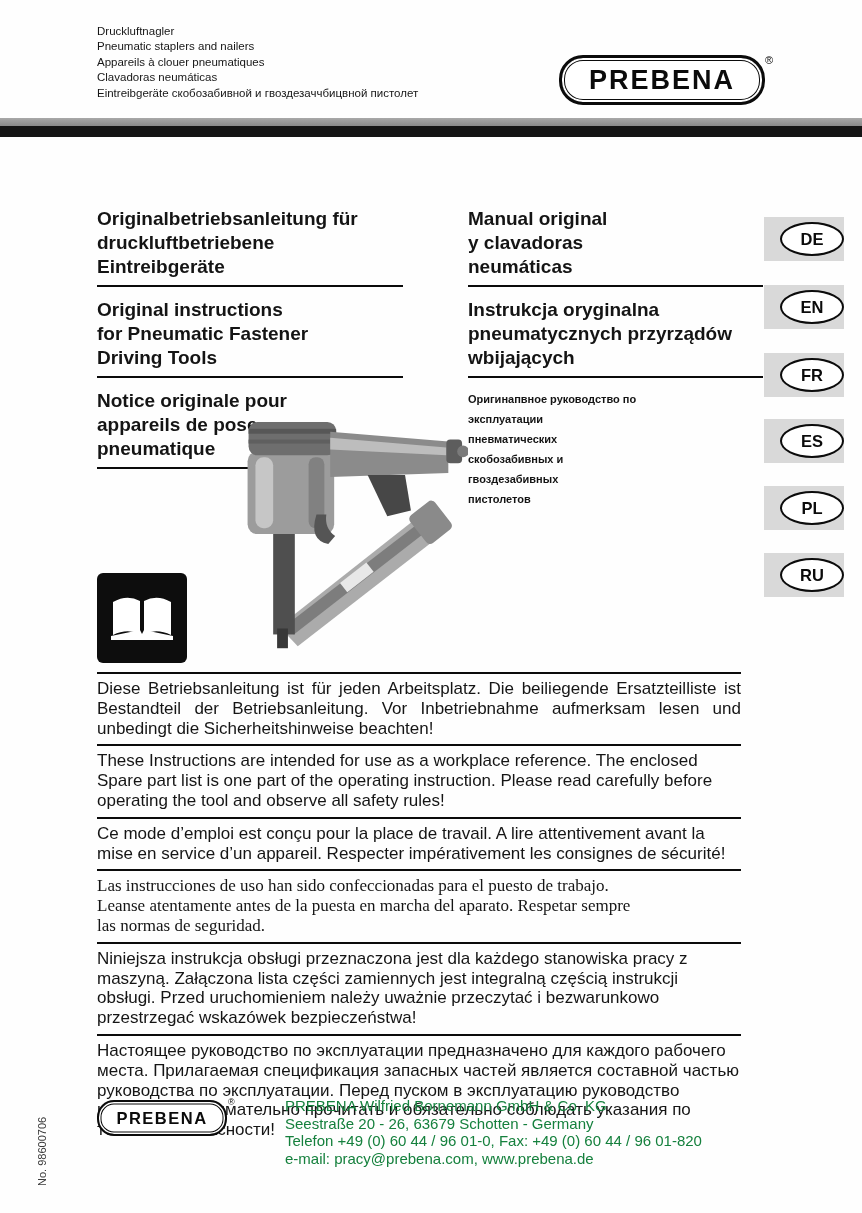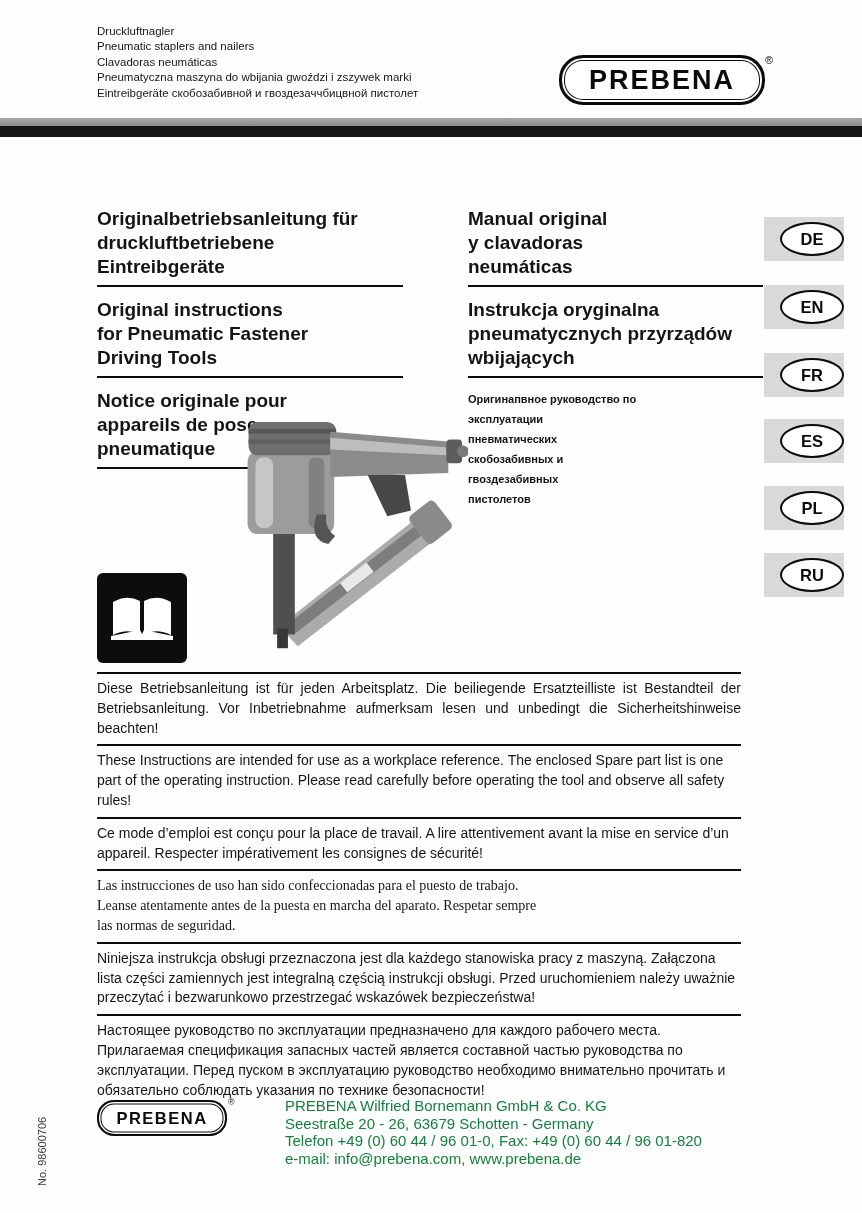--- a/index.html
+++ b/index.html
@@ -28,21 +28,21 @@
     padding-bottom:6px;border-bottom:2px solid #0b0b0b;margin-bottom:11px;color:#141414;}
   .title-block.no-rule{border-bottom:none;}
   .title-block.ru{font-size:11px;line-height:20px;}
   
   .tool-photo{position:absolute;left:222px;top:415px;width:246px;height:248px;}
   
   .book-box{position:absolute;left:97px;top:573px;width:90px;height:90px;background:#0d0d0d;border-radius:6px;
     display:flex;align-items:center;justify-content:center;}
   
   .notices{position:absolute;left:97px;top:672px;width:644px;}
-  .notice{border-top:2px solid #0b0b0b;padding:5px 0 6px;font-size:14px;line-height:19.8px;color:#151515;}
+  .notice{border-top:2px solid #0b0b0b;padding:5px 0 6px;font-size:17px;line-height:19.8px;color:#151515;}
   .notice.justify{text-align:justify;}
   .notice.preline{white-space:pre-line;font-family:Liberation Serif, serif;}
   
   .logo-bottom{position:absolute;left:97px;top:1100px;width:126px;height:32px;
     border:2.5px solid #0b0b0b;border-radius:17px;display:flex;align-items:center;justify-content:center;
     box-shadow:inset 0 0 0 1.5px #fff, inset 0 0 0 2.5px #0b0b0b;background:#fff;}
   .logo-bottom .logo-text{font-weight:700;font-size:16.5px;letter-spacing:1.5px;color:#0b0b0b;}
   .logo-reg-bottom{position:absolute;left:228px;top:1097px;font-size:9px;color:#0b0b0b;}
   .company{position:absolute;left:285px;top:1097px;font-size:15px;line-height:17.6px;color:#15803d;}
   
@@ -50,22 +50,22 @@
     font-size:11px;color:#3a3a3a;white-space:nowrap;}
 </style>
 </head>
 <body>
 
 <div class="page">
 
   <div class="product-lines">
     <div>Druckluftnagler</div>
     <div>Pneumatic staplers and nailers</div>
+    <div>Appareils à clouer pneumatiques</div>
     <div>Clavadoras neumáticas</div>
-    <div>Pneumatyczna maszyna do wbijania gwoździ i zszywek marki</div>
     <div>Eintreibgeräte скобозабивной и гвоздезаччбицвной пистолет</div>
   </div>
 
   <div class="logo-top">
     <span class="logo-text">PREBENA</span>
   </div>
   <span class="logo-reg-top">®</span>
 
   <div class="divider-gray"></div>
   <div class="divider-black"></div>
@@ -166,18 +166,18 @@
 
   <div class="logo-bottom">
     <span class="logo-text">PREBENA</span>
   </div>
   <span class="logo-reg-bottom">®</span>
 
   <div class="company">
     <div>PREBENA Wilfried Bornemann GmbH &amp; Co. KG</div>
     <div>Seestraße 20 - 26, 63679 Schotten - Germany</div>
     <div>Telefon +49 (0) 60 44 / 96 01-0, Fax: +49 (0) 60 44 / 96 01-820</div>
-    <div>e-mail: info@prebena.com, www.prebena.de</div>
+    <div>e-mail: pracy@prebena.com, www.prebena.de</div>
   </div>
 
   <div class="doc-no">No. 98600706</div>
 
 </div>
 
 </body></html>

